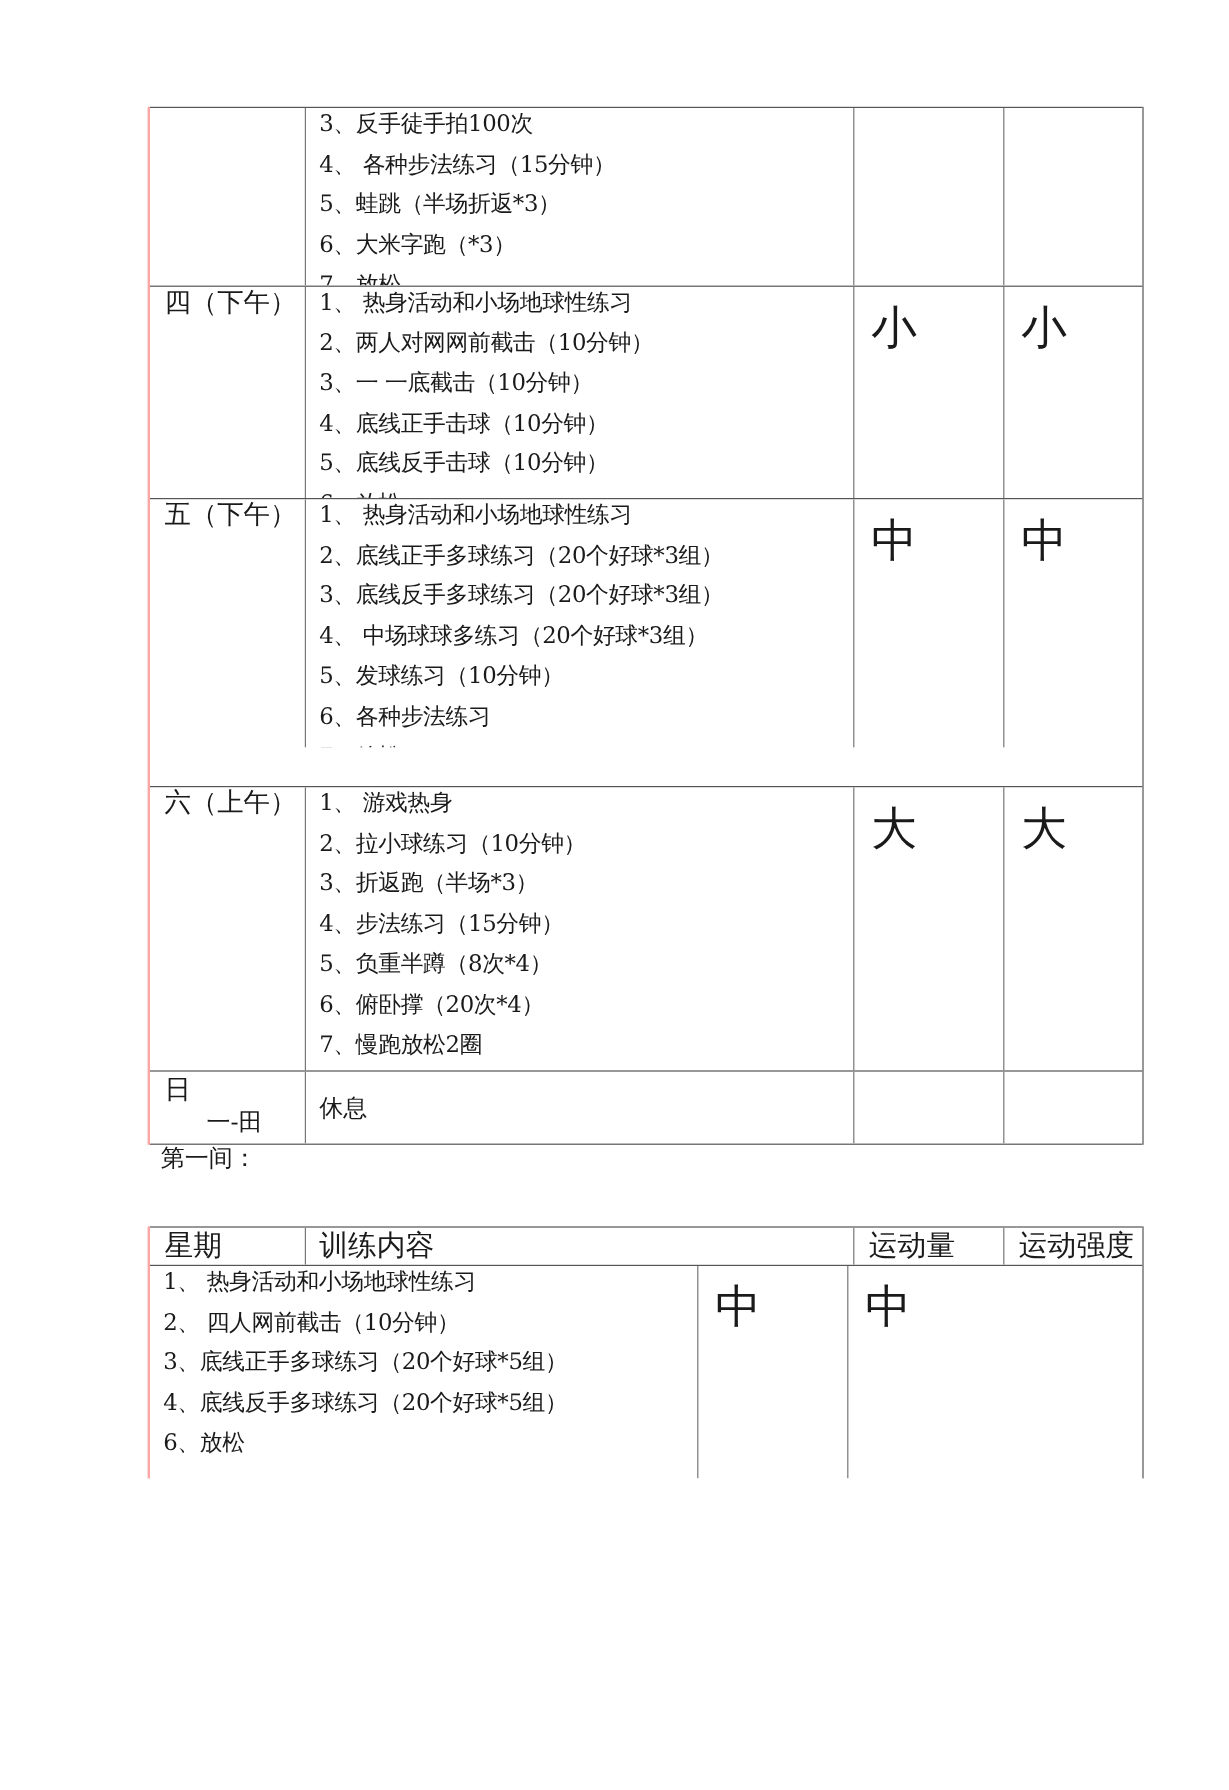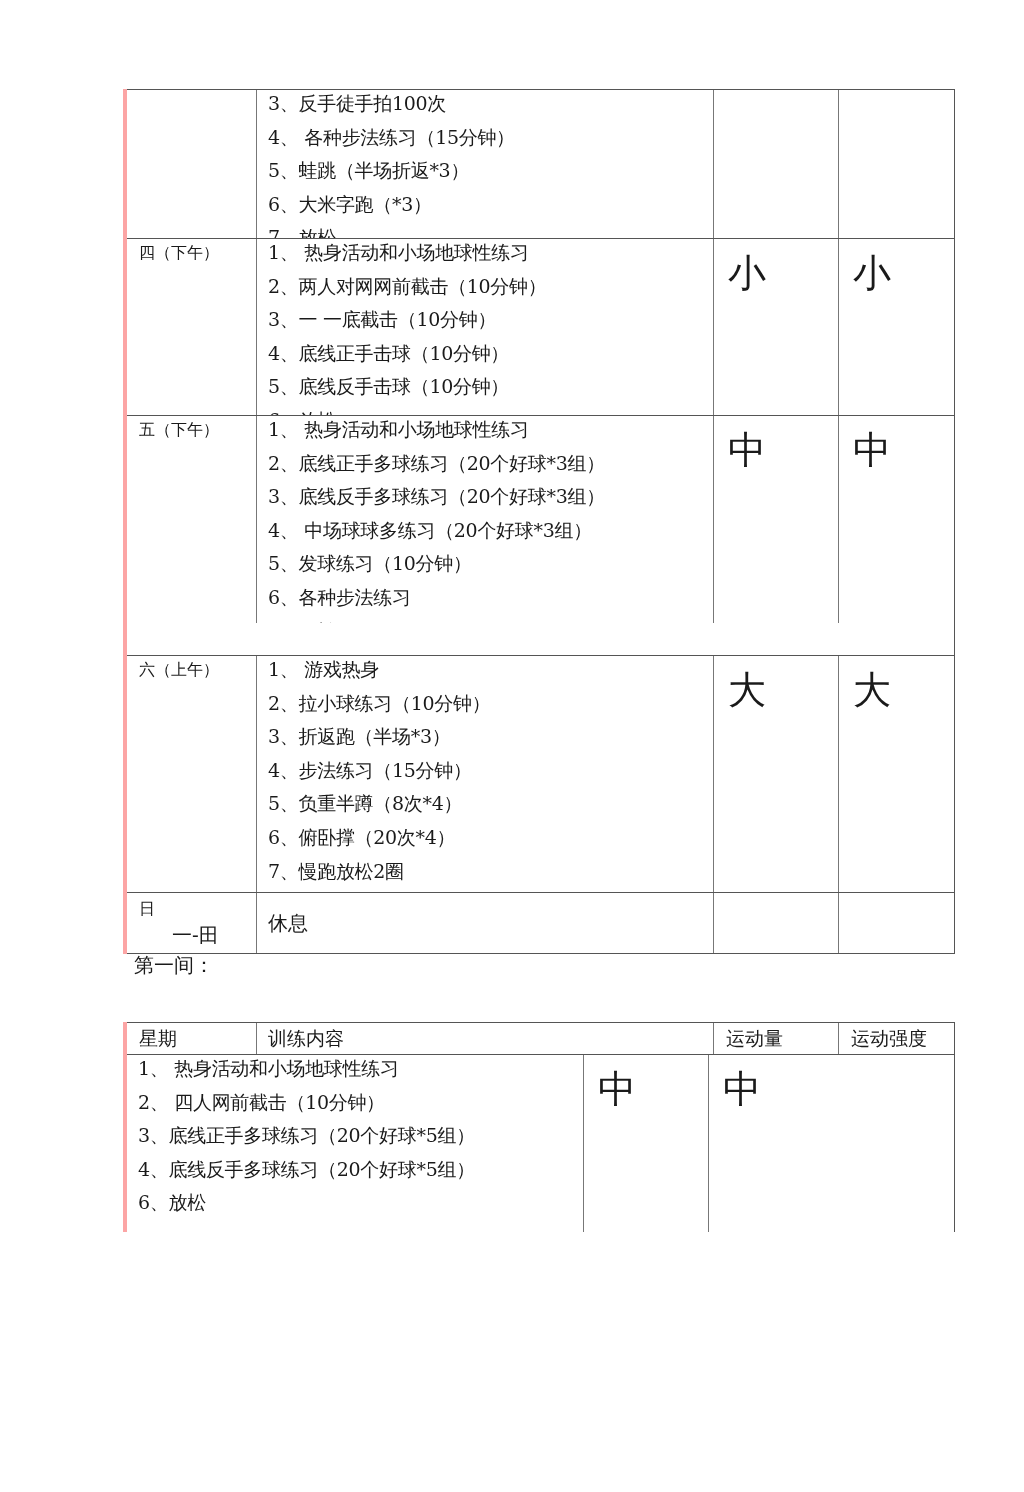--- a/index.html
+++ b/index.html
@@ -1,29 +1,29 @@
 <!DOCTYPE html>
 <html><head>
 <meta charset="utf-8">
 <style>
   html, body { margin: 0; padding: 0; background: #ffffff; }
   body { width: 1024px; height: 1492px; position: relative; overflow: hidden;
          font-family: "DejaVu Serif", "Liberation Serif", serif; color: #1a1a1a; }
-  .tbl { position: absolute; left: 123px; width: 827px; border-left: 4px solid #fca5a5; border-right: 1px solid #555; }
+  .tbl { position: absolute; left: 123px; width: 827px; border-left: 2px solid #fca5a5; border-right: 1px solid #555; }
   .row { position: relative; display: flex; border-top: 1px solid #555; overflow: hidden; }
   .row.last { border-bottom: 1px solid #555; }
   .c { position: relative; overflow: hidden; box-sizing: border-box; }
-  .c-day { width: 130px; border-right: 1px solid #777; padding: 2px 0 0 12px; font-size: 16px; line-height: 24px; }
+  .c-day { width: 130px; border-right: 1px solid #777; padding: 2px 0 0 12px; font-size: 22px; line-height: 24px; }
   .c-content { width: 457px; border-right: 1px solid #777; padding: 0 0 0 11px; }
   .c-vol { width: 125px; border-right: 1px solid #777; }
   .c-int { width: 114px; }
   .line { font-size: 19px; height: 33.6px; line-height: 26px; white-space: nowrap; letter-spacing: -0.3px; }
   .big { font-size: 38px; line-height: 40px; padding: 14px 0 0 14px; font-weight: 300; }
   .rest { font-size: 20px; line-height: 36px; padding-top: 12px; }
-  .hdr .c { font-size: 19px; padding-top: 2px; padding-left: 12px; line-height: 26px; }
+  .hdr .c { font-size: 24px; padding-top: 2px; padding-left: 12px; line-height: 26px; }
   .hdr .c-content { padding-left: 11px; }
   .note { position: absolute; font-size: 20px; line-height: 24px; }
 </style>
 </head>
 <body>
 
 <div class="tbl" style="top:89px;">
 
   <div class="row" style="height:148px;">
     <div class="c c-day"></div>

